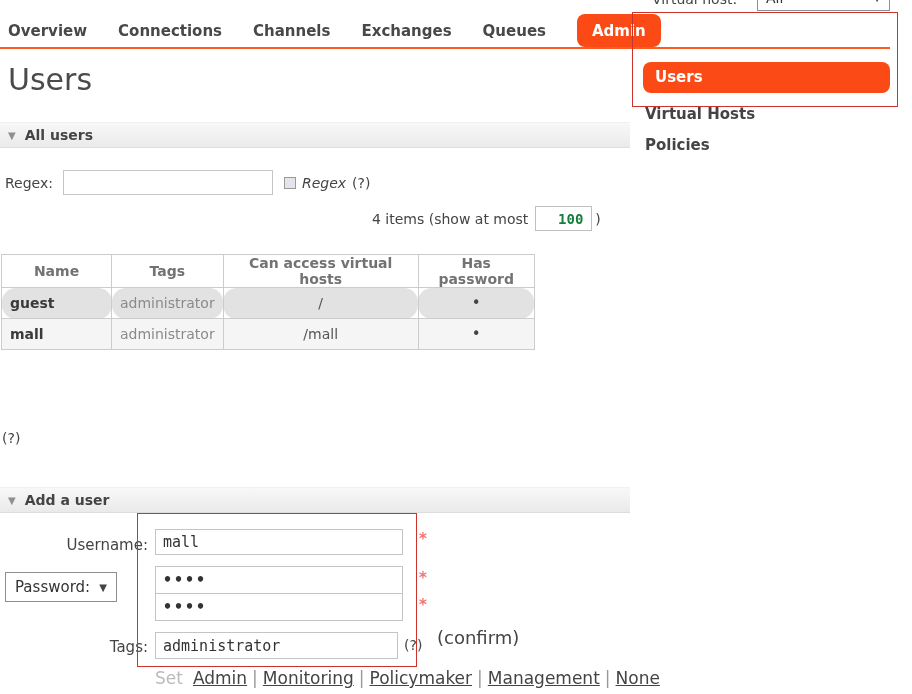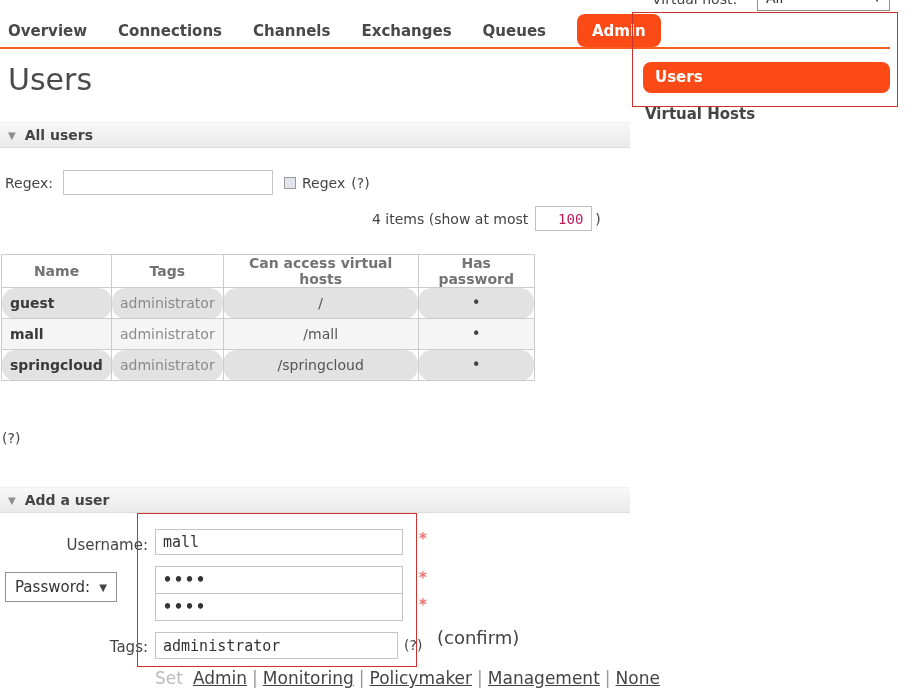--- a/index.html
+++ b/index.html
@@ -59,28 +59,28 @@
     left:0;width:630px;height:26px;
     background:linear-gradient(#f8f8f8,#eaeaea);
     border-top:1px solid #f0f0f0;border-bottom:1px solid #ddd;
     display:flex;align-items:center;font-size:14px;font-weight:bold;color:#444;cursor:pointer;
   }
   .tri{color:#8f8f8f;font-size:10px;margin:0 9px 0 8px;}
 
   .filter-row{left:5px;top:170px;display:flex;align-items:center;font-size:14px;}
   .filter-input{width:210px;height:25px;border:1px solid #c6c6c6;margin-left:10px;padding:0 6px;font-size:14px;}
   .checkbox{width:12px;height:12px;border:1px solid #9a9a9a;background:#e4e4ec;margin-left:11px;}
-  .regex-label{margin-left:6px;}
+  .regex-label{margin-left:6px;font-style:italic;}
   .help{color:#444;margin-left:6px;cursor:pointer;}
 
   .items-row{left:372px;top:206px;display:flex;align-items:center;font-size:14px;}
   .items-input{
     width:57px;height:25px;border:1px solid #c0c0c0;margin:0 3px 0 7px;
     font-family:"DejaVu Sans Mono","Liberation Mono",monospace;font-size:14px;
-    text-align:right;padding-right:8px;color:#be185d;
+    text-align:right;padding-right:8px;color:#15803d;font-weight:bold;
   }
 
   table.users{
     position:absolute;left:1px;top:254px;border-collapse:collapse;font-size:14px;background:#fff;
   }
   table.users th,table.users td{border:1px solid #ccc;height:31px;padding:0 8px;}
   table.users th{font-weight:bold;color:#737373;text-align:center;background:#fff;}
   td.c-name{font-weight:bold;color:#3a3a3a;width:110px;}
   td.c-tags{color:#8a8a8a;width:111px;}
   td.c-vhost{text-align:center;color:#555;width:195px;}
@@ -126,20 +126,21 @@
     <div class="tab">Channels</div>
     <div class="tab">Exchanges</div>
     <div class="tab">Queues</div>
     <div class="tab selected">Admin</div>
   </div>
 <div class="abs nav-rule"></div>
 
 <div class="abs sidebar" id="sidebar">
     <div class="side-item selected">Users</div>
     <div class="side-item">Virtual Hosts</div>
+    <div class="side-item">Policies</div>
   </div>
 
 <div class="abs annot r1"></div>
 <div class="abs annot r2"></div>
 
 <h1 class="page-title">Users</h1>
 
 <div class="abs section-bar" style="top:122px">
   <span class="tri">▼</span>
   <span>All users</span>
@@ -174,26 +175,20 @@
         <td class="c-tags">administrator</td>
         <td class="c-vhost">/</td>
         <td class="c-pw">•</td>
       </tr>
       <tr class="alt2">
         <td class="c-name">mall</td>
         <td class="c-tags">administrator</td>
         <td class="c-vhost">/mall</td>
         <td class="c-pw">•</td>
       </tr>
-      <tr class="alt1">
-        <td class="c-name">springcloud</td>
-        <td class="c-tags">administrator</td>
-        <td class="c-vhost">/springcloud</td>
-        <td class="c-pw">•</td>
-      </tr>
     </tbody>
   </table>
 
 <div class="abs table-help">(?)</div>
 
 <div class="abs section-bar" style="top:487px">
   <span class="tri">▼</span>
   <span>Add a user</span>
 </div>
 

